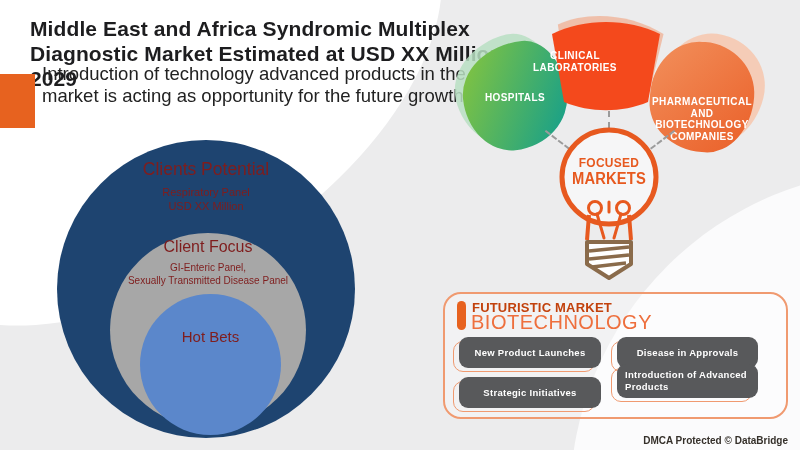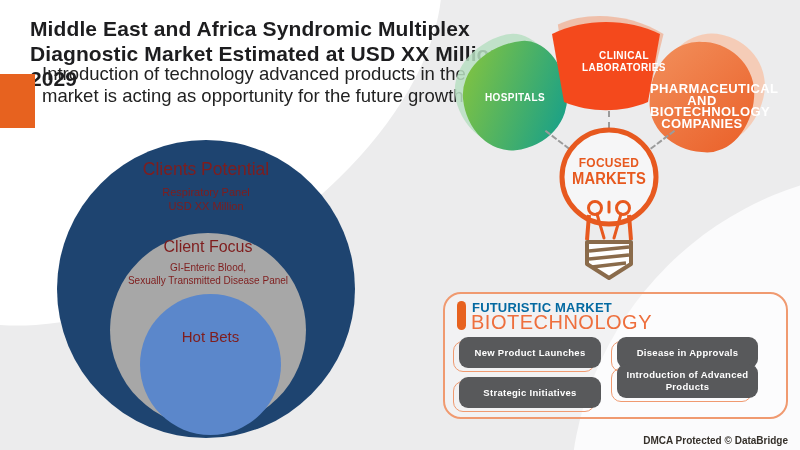--- a/index.html
+++ b/index.html
@@ -43,43 +43,43 @@
     background:linear-gradient(115deg,#84c43f 5%,#1ba187 90%);
     border-radius:62% 38% 55% 45% / 48% 52% 48% 52%;transform:rotate(-6deg);}
   .pharma-echo{left:660px;top:34px;width:104px;height:110px;background:#f6c9b0;opacity:.9;
     border-radius:48% 52% 45% 55% / 52% 48% 55% 45%;transform:rotate(14deg);}
   .pharma{left:650px;top:42px;width:104px;height:110px;
     background:linear-gradient(135deg,#f2905c 0%,#ea5f28 100%);
     border-radius:48% 52% 45% 55% / 52% 48% 55% 45%;transform:rotate(4deg);}
   .wedge-svg{position:absolute;left:545px;top:12px;width:122px;height:104px;}
   .seg-label{position:absolute;text-align:center;color:#fff;font-weight:700;letter-spacing:.4px;}
   .seg-hosp{left:463px;top:92px;width:104px;font-size:10px;}
-  .seg-clin{left:563px;top:50px;width:122px;font-size:10px;line-height:12px;}
-  .seg-pharma{left:650px;top:83px;width:104px;font-size:13px;line-height:11.5px;}
+  .seg-clin{left:514px;top:50px;width:122px;font-size:10px;line-height:12px;}
+  .seg-pharma{left:650px;top:96px;width:104px;font-size:10px;line-height:11.5px;}
   .seg-label span{display:block;}
   .dash{position:absolute;width:30px;border-top:2px dashed #9b9b9b;}
   .dash-left{left:546px;top:130px;transform:rotate(37deg);transform-origin:left top;}
   .dash-right{left:650px;top:148px;transform:rotate(-37deg);transform-origin:left top;}
   .dash-mid{position:absolute;left:608px;top:111px;height:17px;border-left:2px dashed #9b9b9b;}
   .bulb-svg{position:absolute;left:545px;top:120px;width:128px;height:165px;}
   .hub-label{position:absolute;left:561px;top:156px;width:96px;text-align:center;
     color:#e7591f;font-weight:700;line-height:1;transform:scale(.92,1);}
   .hub-l1{font-size:13px;letter-spacing:.3px;}
   .hub-l2{font-size:16px;margin-top:2px;letter-spacing:.2px;}
   
   .opps{position:absolute;left:443px;top:292px;width:345px;height:127px;
     border:2px solid #f09a70;border-radius:18px;background:rgba(255,255,255,.35);box-sizing:border-box;}
   .opps-pill{position:absolute;left:457px;top:301px;width:9px;height:29px;border-radius:5px;background:#e7621f;}
-  .opps-t1{position:absolute;left:472px;top:300px;font-size:13px;font-weight:800;color:#0369a1;letter-spacing:.2px;}
+  .opps-t1{position:absolute;left:472px;top:300px;font-size:13px;font-weight:800;color:#c2410c;letter-spacing:.2px;}
   .opps-t2{position:absolute;left:471px;top:311px;font-size:20px;font-weight:500;color:#ee6f3d;letter-spacing:.5px;}
   .opp-btn{position:absolute;}
   .opp-echo{position:absolute;left:-6px;top:4px;width:100%;height:100%;
     border:1.5px solid #f09a70;border-radius:10px;box-sizing:border-box;}
   .opp-face{position:relative;width:100%;height:100%;background:#58595b;border-radius:9px;
-    display:flex;align-items:center;justify-content:center;text-align:center;
+    display:flex;align-items:center;justify-content:center;
     color:#fff;font-size:9.5px;font-weight:600;letter-spacing:.3px;line-height:12px;padding:0 8px;box-sizing:border-box;}
   .b1{left:459px;top:337px;width:142px;height:31px;}
   .b2{left:617px;top:337px;width:141px;height:31px;}
   .b3{left:459px;top:377px;width:142px;height:31px;}
   .b4{left:617px;top:364px;width:141px;height:34px;}
   
   .watermark{position:absolute;right:12px;bottom:4px;font-size:10px;font-weight:600;color:#35302a;}
 </style>
 </head>
 <body>
@@ -99,21 +99,21 @@
   <div class="circle c-navy"></div>
   <div class="circle c-gray"></div>
   <div class="circle c-blue"></div>
 
   <div class="level-text lt-1">
     <h3>Clients Potential</h3>
     <p><span>Respiratory Panel</span><br><span>USD XX Million</span></p>
   </div>
   <div class="level-text lt-2">
     <h3>Client Focus</h3>
-    <p><span>GI-Enteric Blood,</span><br><span>Sexually Transmitted Disease Panel</span></p>
+    <p><span>GI-Enteric Panel,</span><br><span>Sexually Transmitted Disease Panel</span></p>
   </div>
   <div class="level-text lt-3">
     <h3>Hot Bets</h3>
   </div>
 
   <div class="petal-echo hosp-echo"></div>
   <div class="petal hosp"></div>
 
   <svg class="wedge-svg" viewBox="0 0 122 104">
     <path d="M10,24 C40,8 84,10 116,28 L104,92 C78,103 46,101 22,90 Z" fill="#f0b79d" opacity="0.85" transform="rotate(3 61 50) translate(1 -9)"></path>

